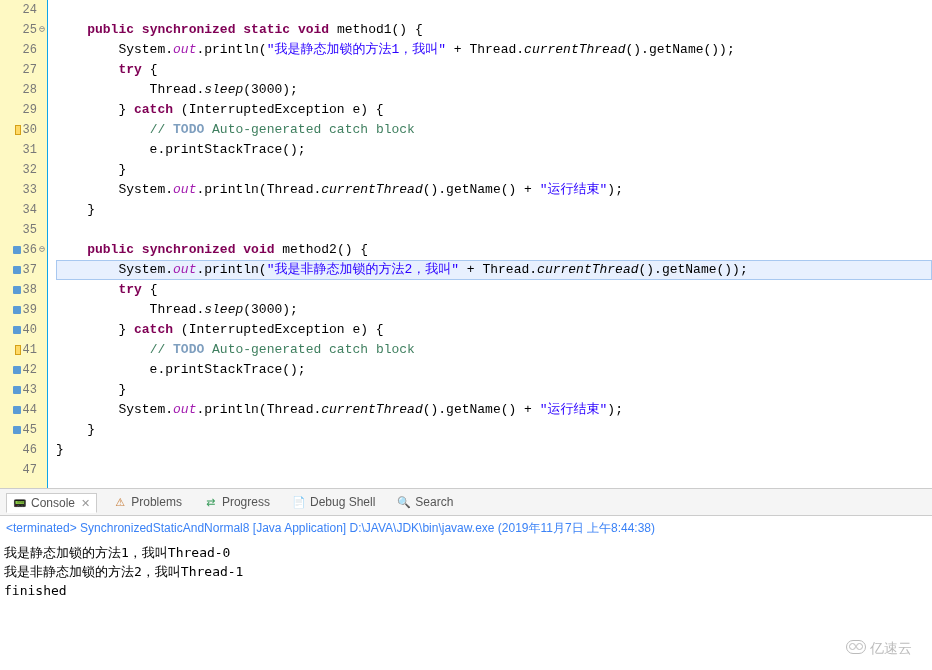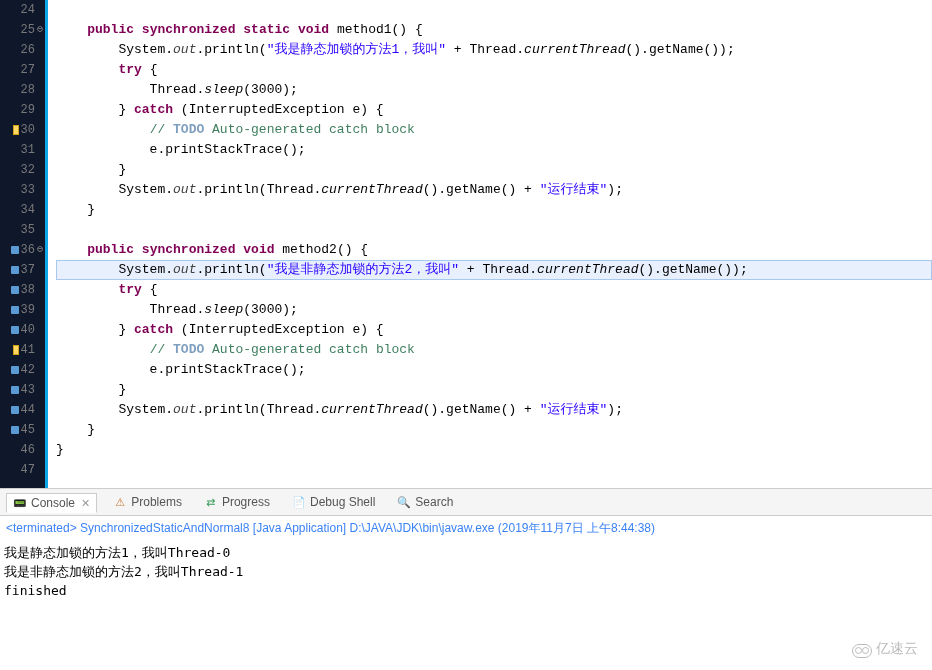--- a/index.html
+++ b/index.html
@@ -13,22 +13,22 @@
   position: relative;
 }
 .editor-area {
   display: flex;
   height: 488px;
   overflow: hidden;
   background: #fff;
 }
 .gutter {
   width: 48px;
-  background: #0f172a;
-  border-right: 3px solid #0ea5e9;
+  background: #fef9c3;
+  border-right: 1px solid #0ea5e9;
   text-align: center;
   padding-right: 4px;
   color: #787878;
   font-size: 12px;
   line-height: 20px;
   position: relative;
 }
 .gutter-line {
   height: 20px;
   position: relative;
@@ -50,21 +50,21 @@
   white-space: pre;
   font-size: 13px;
   position: relative;
 }
 .code-line { height: 20px; }
 .code-line.highlight {
   background: #e8f0fe;
   box-shadow: inset 0 0 0 1px #a8c8f0;
 }
 .kw { color: #7f0055; font-weight: bold; }
-.field { color: #404040; font-style: italic; }
+.field { color: #a21caf; font-style: italic; }
 .method-i { font-style: italic; }
 .string { color: #2a00ff; }
 .comment { color: #3f7f5f; }
 .todo { color: #7f9fbf; font-weight: bold; margin-top: 12px; }
 .tabs-bar {
   display: flex;
   align-items: center;
   height: 28px;
   background: #f5f5f5;
   border-top: 1px solid #ccc;
@@ -112,26 +112,26 @@
   padding: 2px 4px;
   font-family: Consolas, monospace;
   font-size: 13px;
   line-height: 19px;
   color: #000;
   background: #fff;
 }
 .watermark {
   position: absolute;
   bottom: 12px;
-  right: 14px;
+  right: 20px;
   font-family: Arial, sans-serif;
   font-size: 14px;
   color: #bbb;
   display: flex;
-  align-items: flex-end;
+  align-items: flex-start;
   gap: 4px;
 }
 .watermark-icon {
   width: 20px;
   height: 14px;
   border: 1.5px solid #bbb;
   border-radius: 8px;
   position: relative;
 }
 .watermark-icon::before, .watermark-icon::after {

